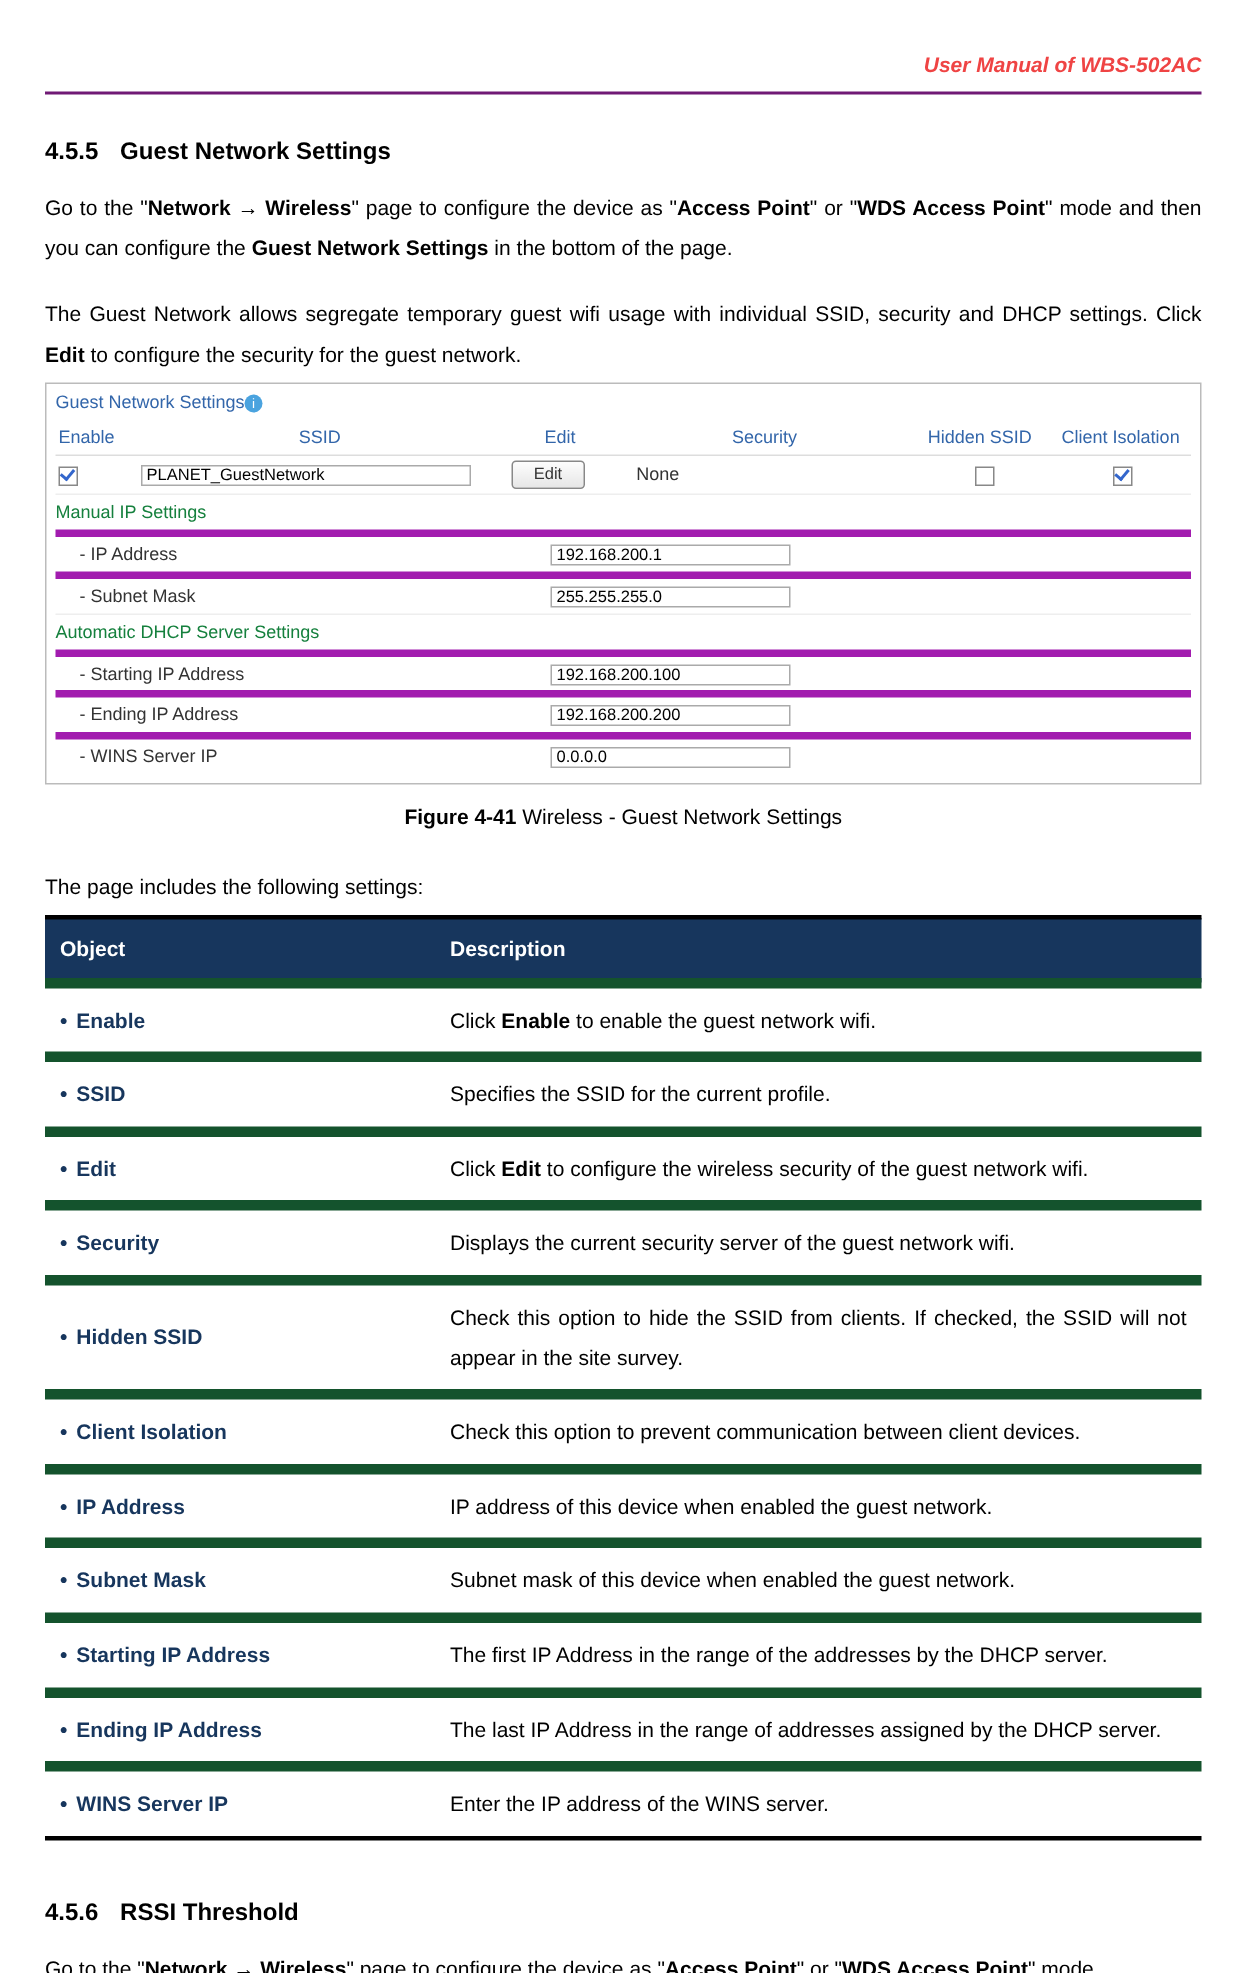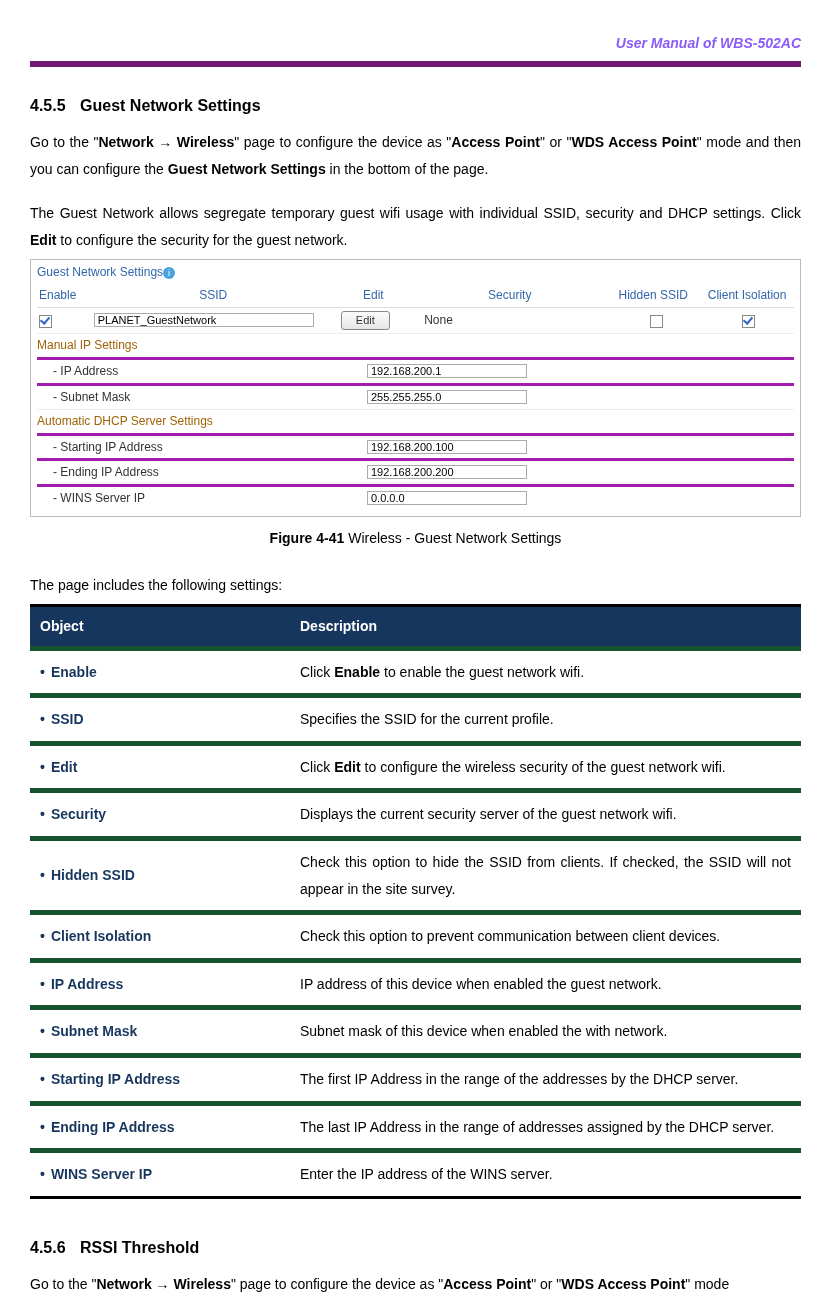--- a/index.html
+++ b/index.html
@@ -9,22 +9,22 @@
     margin: 0;
     padding: 30px 30px 20px 30px;
     width: 831px;
     box-sizing: border-box;
     line-height: 1.9;
   }
   .header {
     text-align: right;
     font-style: italic;
     font-weight: bold;
-    color: #8b5cf6;
-    border-bottom: 6px solid #701a75;
+    color: #ef4444;
+    border-bottom: 2px solid #701a75;
     padding-bottom: 4px;
     margin-bottom: 24px;
     font-size: 14px;
   }
   h2 {
     font-size: 16px;
     font-weight: bold;
     margin: 18px 0 8px 0;
   }
   h2 .secnum { margin-right: 10px; }
@@ -96,43 +96,43 @@
     background: #fff;
   }
   .figbtn {
     border: 1px solid #888;
     border-radius: 3px;
     padding: 1px 14px;
     font-size: 11px;
     background: linear-gradient(#fdfdfd,#e6e6e6);
     display: inline-block;
   }
-  .fig-subhead { color: #a16207; padding: 3px 0; }
-  .fig-kv { display: flex; align-items: center; border-top: 3px solid #a21caf; }
+  .fig-subhead { color: #15803d; padding: 3px 0; }
+  .fig-kv { display: flex; align-items: center; border-top: 5px solid #a21caf; }
   .fig-kv .klabel { width: 310px; padding: 3px 4px 3px 16px; color: #333; }
   .fig-kv .kval { padding: 2px 0; text-decoration: underline; }
   .caption { text-align: center; margin: 8px 0 20px 0; font-size: 14px; }
   .caption .bold { font-weight: bold; }
   .settings-intro { margin-top: 12px; }
   table.settings {
     width: 100%;
     border-collapse: collapse;
     border-top: 3px solid #000;
     border-bottom: 3px solid #000;
     font-size: 14px;
   }
   table.settings th {
     background: #17365d;
     color: #fff;
     text-align: left;
     padding: 6px 10px;
     font-weight: bold;
   }
   table.settings td {
-    border-top: 5px solid #14532d;
+    border-top: 7px solid #14532d;
     padding: 8px 10px;
     vertical-align: middle;
     text-align: justify;
   }
   table.settings td.obj {
     color: #17365d;
     font-weight: bold;
     width: 240px;
     white-space: nowrap;
   }
@@ -242,21 +242,21 @@
       <tr>
         <td class="obj"><span class="bullet">•</span>Client Isolation</td>
         <td>Check this option to prevent communication between client devices.</td>
       </tr>
       <tr>
         <td class="obj"><span class="bullet">•</span>IP Address</td>
         <td>IP address of this device when enabled the guest network.</td>
       </tr>
       <tr>
         <td class="obj"><span class="bullet">•</span>Subnet Mask</td>
-        <td>Subnet mask of this device when enabled the with network.</td>
+        <td>Subnet mask of this device when enabled the guest network.</td>
       </tr>
       <tr>
         <td class="obj"><span class="bullet">•</span>Starting IP Address</td>
         <td>The first IP Address in the range of the addresses by the DHCP server.</td>
       </tr>
       <tr>
         <td class="obj"><span class="bullet">•</span>Ending IP Address</td>
         <td>The  last  IP  Address  in  the  range  of  addresses  assigned  by  the  DHCP server.</td>
       </tr>
       <tr>

